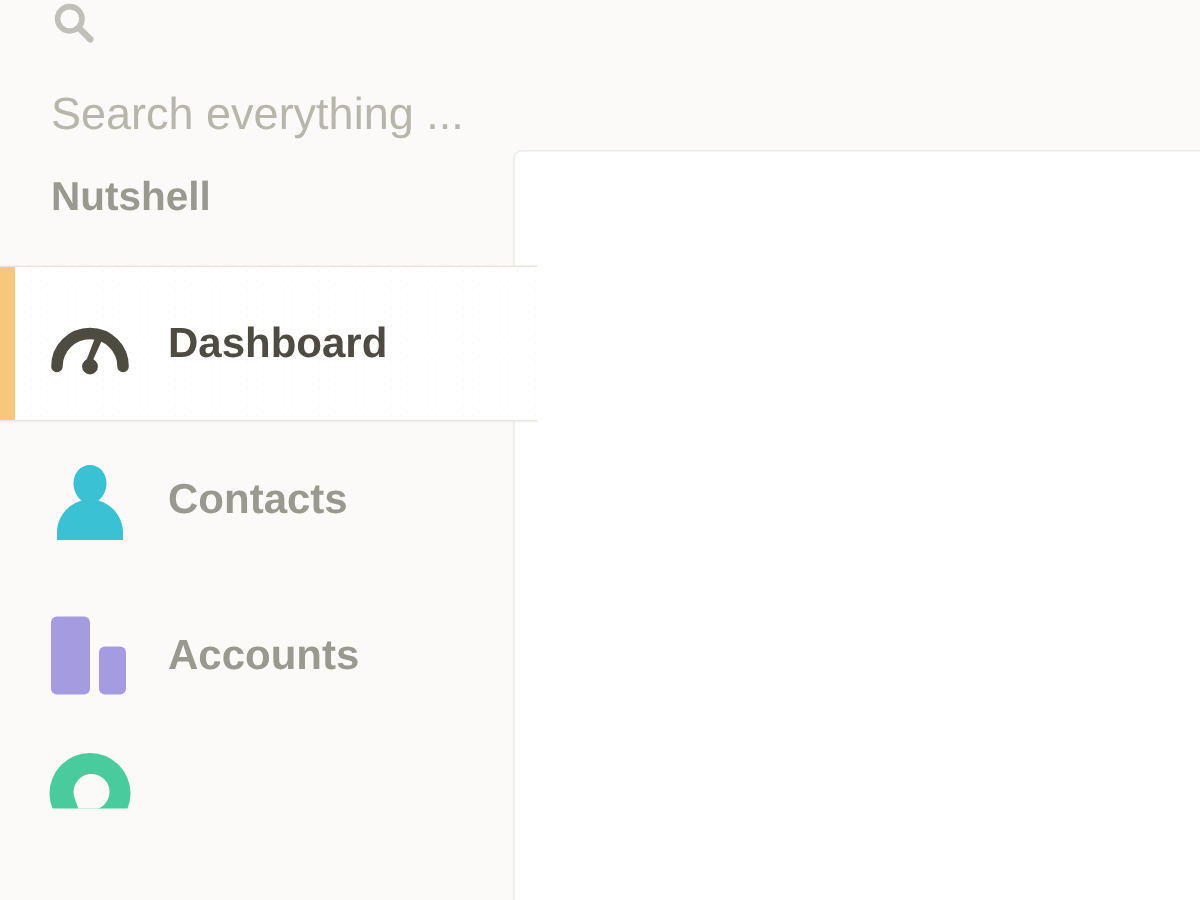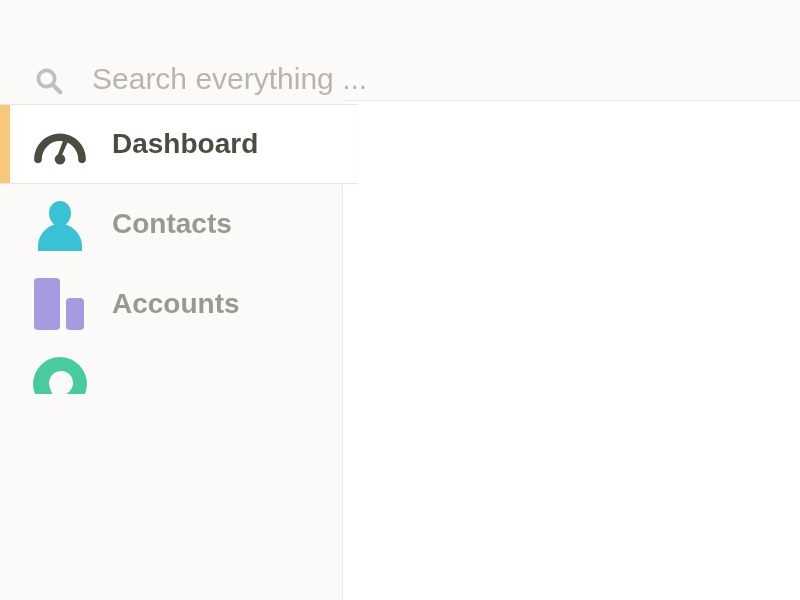--- a/index.html
+++ b/index.html
@@ -6,24 +6,25 @@
   html, body { width: 800px; height: 600px; overflow: hidden; }
   body {
     font-family: "Segoe UI", "Helvetica Neue", Arial, sans-serif;
     background: #fbfaf8;
     color: #4b4b46;
   }
 
   
   .searchbar {
     display: flex;
-    align-items: flex-end;
+    align-items: flex-start;
     height: 96px;
     padding-left: 34px;
     gap: 28px;
+    flex-direction: column;
   }
   .search-icon {
     width: 30px;
     height: 30px;
     display: inline-block;
     color: #c0bfb9;
   }
   .search-input {
     flex: 1;
     border: none;
@@ -57,21 +58,21 @@
   .sidebar-title {
     font-size: 27px;
     font-weight: 700;
     color: #9a998f;
     padding: 12px 0 30px 34px;
   }
 
   .nav-item {
     display: flex;
     align-items: center;
-    height: 80px;
+    height: 104px;
     padding-left: 24px;
     cursor: pointer;
     position: relative;
   }
   .nav-item .icon-slot {
     width: 72px;
     height: 60px;
     display: flex;
     align-items: center;
     justify-content: center;
@@ -163,20 +164,21 @@
       <circle cx="10" cy="10" r="6.5" fill="none" stroke="currentColor" stroke-width="3"></circle>
       <line x1="15.2" y1="15.2" x2="21" y2="21" stroke="currentColor" stroke-width="3.4" stroke-linecap="round"></line>
     </svg>
   </span>
   <input class="search-input" type="text" placeholder="Search everything ..." style="">
 </div>
 
 <div class="content-panel"></div>
 
 <nav class="sidebar">
+  <div class="sidebar-title">Nutshell</div>
 
   <div class="nav-item active">
     <span class="icon-slot">
       <svg class="gauge-icon" viewBox="0 0 60 48">
         <path class="arc" d="M7 40 A23 23 0 1 1 53 40"></path>
         <path class="needle" d="M30 40 L40 18 A3 3 0 0 0 35 16 L27 37 Z"></path>
         <circle class="hub" cx="30" cy="40" r="5.5"></circle>
       </svg>
     </span>
     <span class="nav-label">Dashboard</span>

